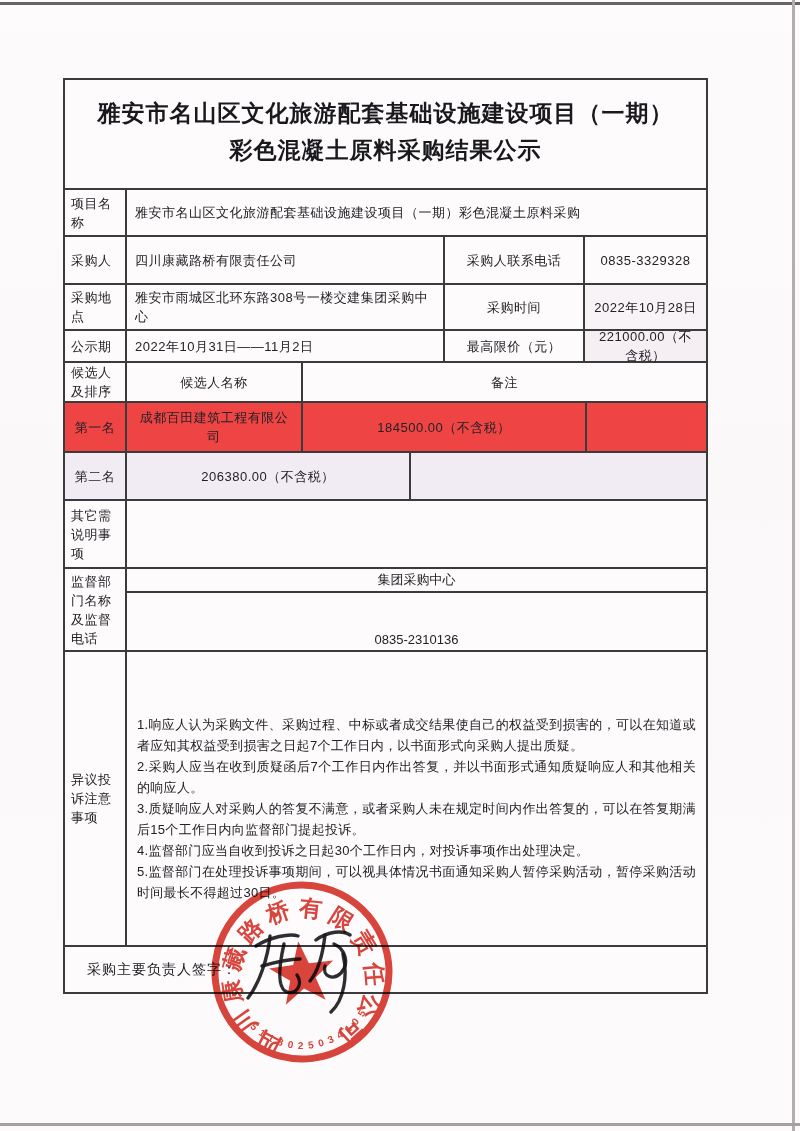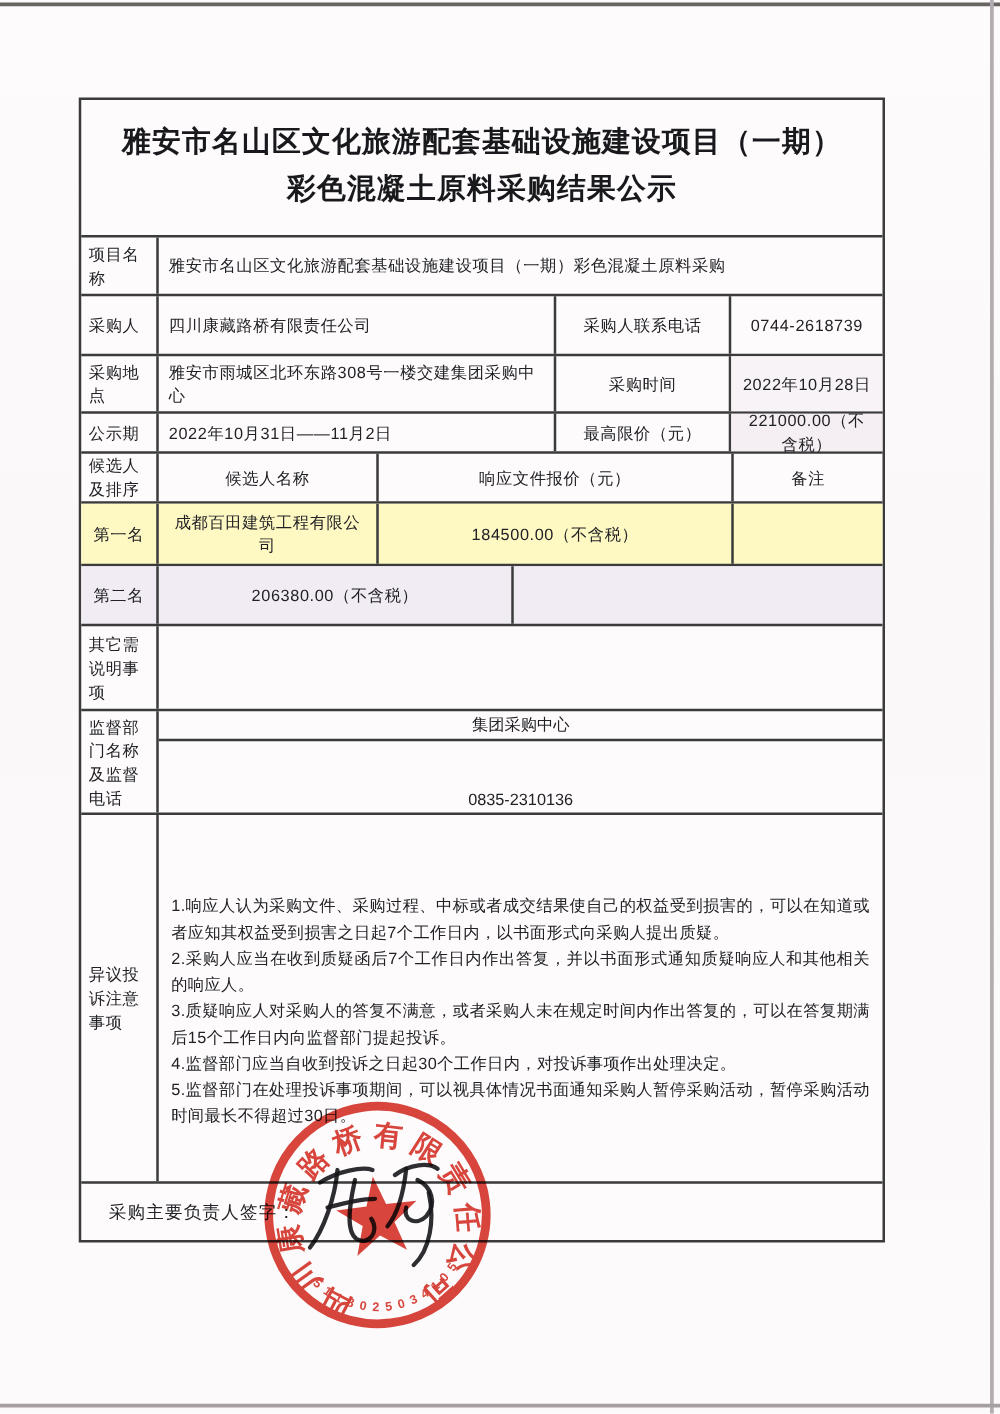--- a/index.html
+++ b/index.html
@@ -50,21 +50,21 @@
   .cB2{width:176px;flex:none;justify-content:center;text-align:center;}
   .cC2{width:284px;flex:none;justify-content:center;text-align:center;}
   .center{justify-content:center;text-align:center;}
 
   .r-title{height:110px;}
   .r-project{height:47px;}
   .r-purchaser{height:48px;}
   .r-location{height:46px;}
   .r-publicity{height:32px;}
   .r-candhead{height:40px;}
-  .r-cand1{height:50px;background:#fef9c3;}
+  .r-cand1{height:50px;background:#ef4444;}
   .r-cand2{height:48px;background:#f1ecf3;}
   .r-other{height:68px;}
   .r-supervision{height:83px;}
   .r-objection{height:295px;}
   .r-signature{height:45px;}
 
   .title-cell{
     flex:1;justify-content:center;align-items:flex-start;
     text-align:center;
     font-size:23px;font-weight:700;line-height:37px;
@@ -121,41 +121,40 @@
 
     <div class="row r-project">
       <div class="cell cA">项目名称</div>
       <div class="cell" style="flex:1">雅安市名山区文化旅游配套基础设施建设项目（一期）彩色混凝土原料采购</div>
     </div>
 
     <div class="row r-purchaser">
       <div class="cell cA">采购人</div>
       <div class="cell cB">四川康藏路桥有限责任公司</div>
       <div class="cell cC">采购人联系电话</div>
-      <div class="cell cD">0744-2618739</div>
+      <div class="cell cD">0835-3329328</div>
     </div>
 
     <div class="row r-location">
       <div class="cell cA">采购地点</div>
       <div class="cell cB">雅安市雨城区北环东路308号一楼交建集团采购中心</div>
       <div class="cell cC">采购时间</div>
       <div class="cell cD tint-lite">2022年10月28日</div>
     </div>
 
     <div class="row r-publicity">
       <div class="cell cA">公示期</div>
       <div class="cell cB">2022年10月31日——11月2日</div>
       <div class="cell cC">最高限价（元）</div>
       <div class="cell cD tint-soft">221000.00（不含税）</div>
     </div>
 
     <div class="row r-candhead">
       <div class="cell cA">候选人及排序</div>
       <div class="cell cB2">候选人名称</div>
-      <div class="cell cC2">响应文件报价（元）</div>
       <div class="cell cD">备注</div>
     </div>
 
     <div class="row r-cand1">
       <div class="cell cA center">第一名</div>
       <div class="cell cB2">成都百田建筑工程有限公司</div>
       <div class="cell cC2">184500.00（不含税）</div>
       <div class="cell cD"></div>
     </div>
 

